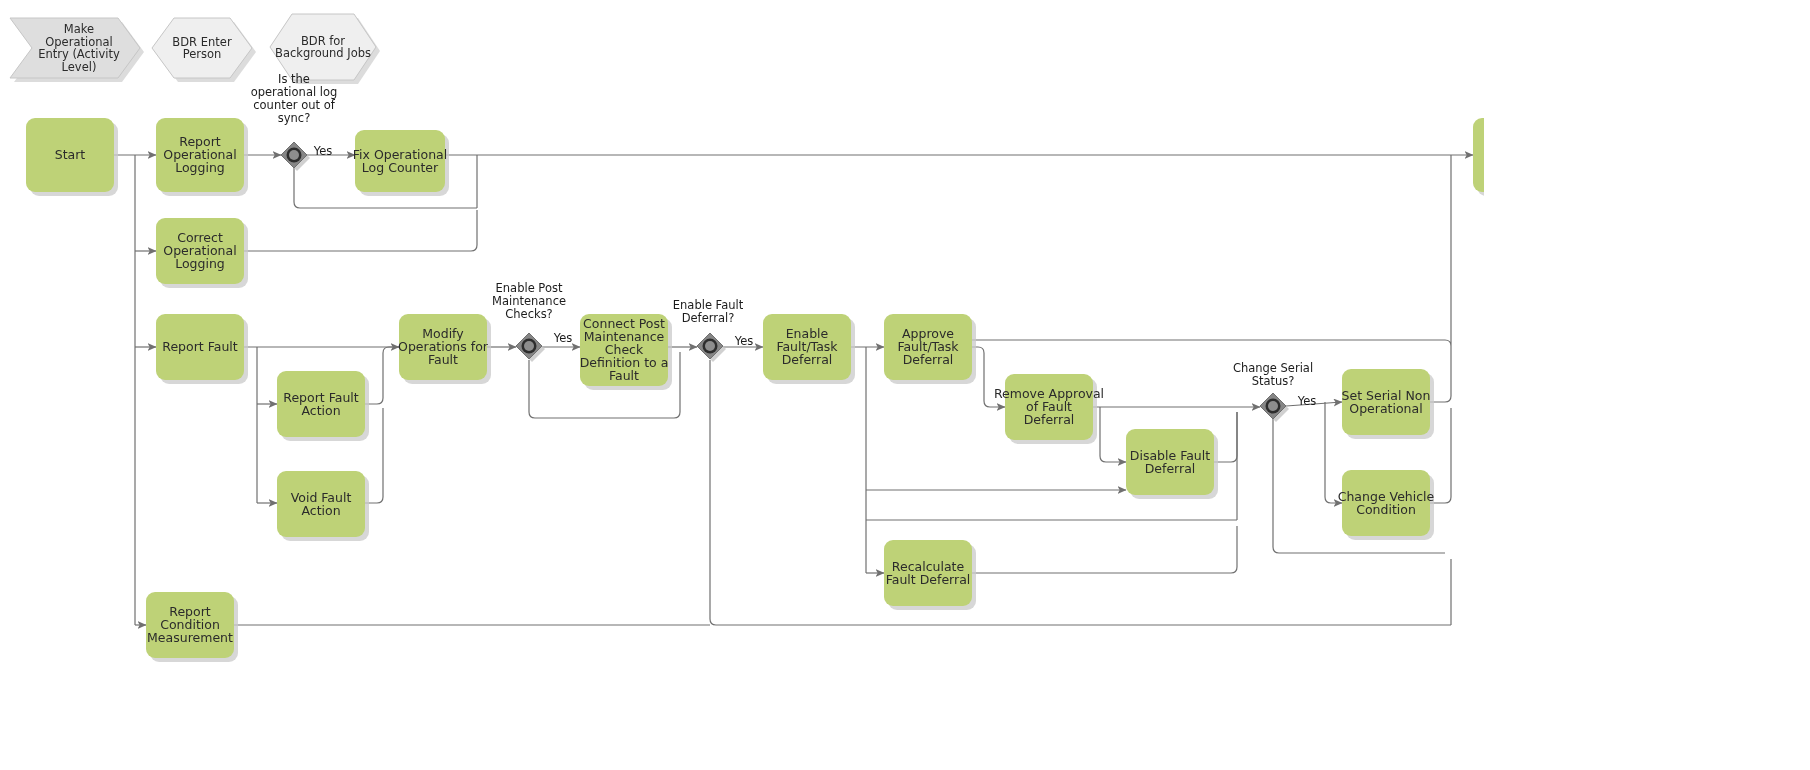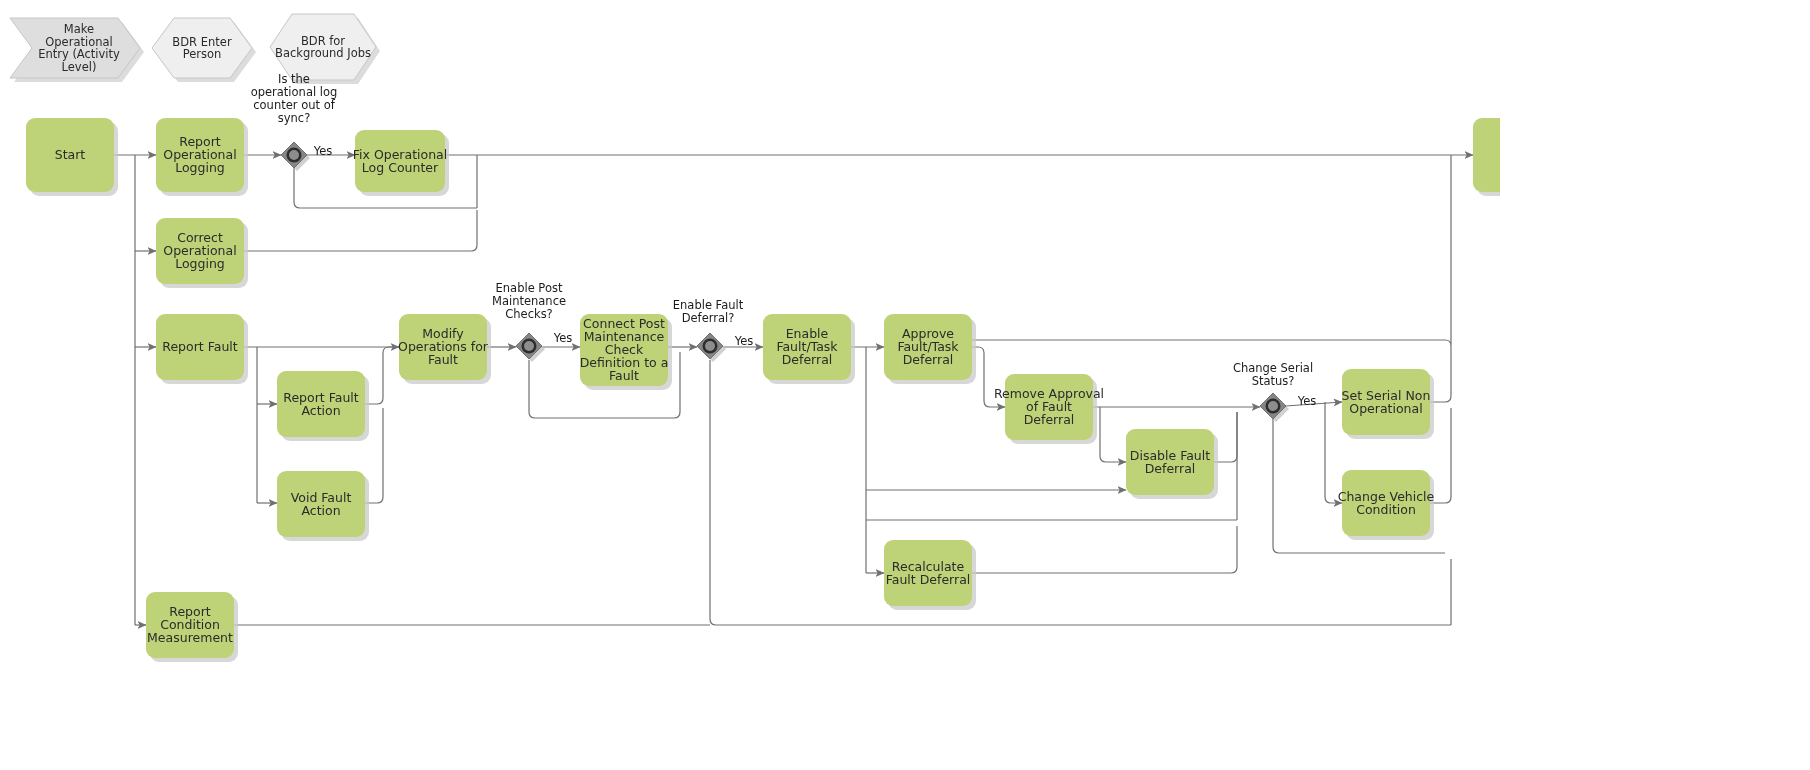--- a/index.html
+++ b/index.html
@@ -7,21 +7,20 @@
     padding: 0;
     background: #ffffff;
   }
   #canvas-wrap {
     position: relative;
     width: 1484px;
     height: 770px;
     background: #ffffff;
     overflow: hidden;
     font-family: "DejaVu Sans", sans-serif;
-    padding-left: 16px;
   }
   svg.diagram {
     position: absolute;
     top: 0; left: 0;
     width: 1810px;
     height: 770px;
   }
   .node-rect {
     fill: #bed277;
     stroke: none;

